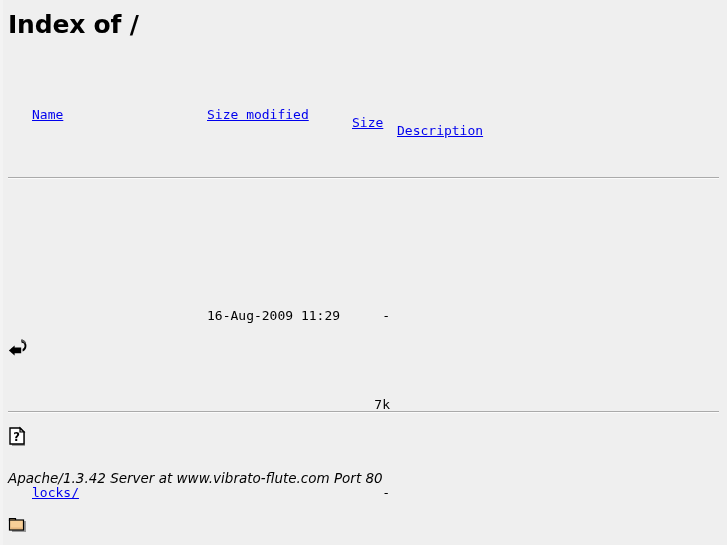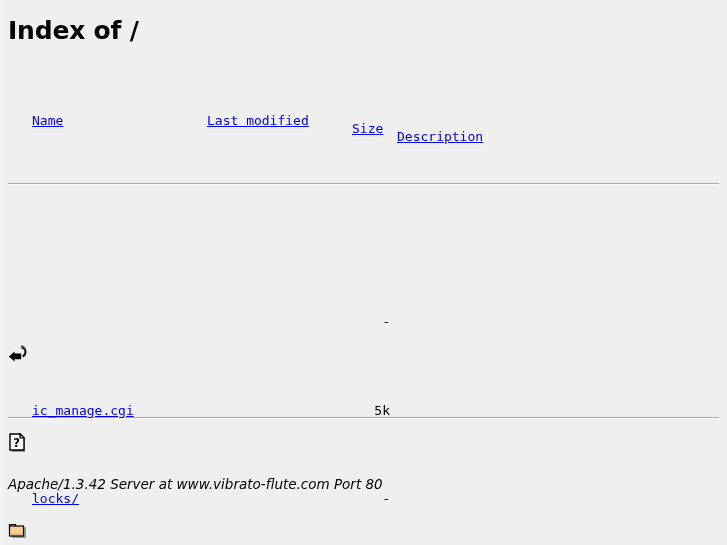--- a/index.html
+++ b/index.html
@@ -24,21 +24,21 @@
     height: 545px;
     background: #f3f3f3;
   }
   .page {
     position: absolute;
     left: 0;
     top: 0;
     width: 727px;
     height: 545px;
     box-sizing: border-box;
-    padding: 8px 8px;
+    padding: 2px 8px;
   }
 
   h1.index-title {
     font-family: "DejaVu Sans", "Liberation Sans", sans-serif;
     font-size: 25px;
     font-weight: bold;
     color: #000000;
     margin: 0;
     padding: 8px 0 0 0;
     line-height: 30px;
@@ -139,21 +139,21 @@
 <div class="page-edge"></div>
 
 <div class="page">
 
   <h1 class="index-title">Index of /</h1>
 
   <div class="listing">
 
     <div class="head-row">
       <a href="#" class="col-name">Name</a>
-      <a href="#" class="col-modified">Last modified</a>
+      <a href="#" class="col-modified">Size modified</a>
       <a href="#" class="col-size">Size</a>
       <a href="#" class="col-desc">Description</a>
     </div>
 
     <hr class="rule">
 
     <div class="rows">
 
       
       <div class="row">
@@ -162,35 +162,35 @@
             <path d="M13.5 3.2 C17.6 3.9 19.4 7.6 18.0 11.2 C17.4 12.8 16.2 13.9 14.6 14.4
                      L14.6 12.0 C15.6 11.5 16.3 10.7 16.5 9.6 C16.9 7.3 15.6 5.6 13.5 5.2 Z" fill="#000000"></path>
             <path d="M13.8 2.2 L13.8 6.2 L16.9 4.2 Z" fill="#000000"></path>
             <path d="M13.2 10.6 L13.2 16.2 L6.0 16.2 C4.2 16.2 3.0 15.2 3.0 13.4
                      C3.0 11.6 4.2 10.6 6.0 10.6 Z" fill="#000000"></path>
             <path d="M6.6 8.4 L6.6 18.4 L0.9 13.4 Z" fill="#000000"></path>
             <path d="M13.0 2.6 C15.4 2.7 17.3 4.0 18.2 6.0 L16.6 6.6
                      C15.9 5.2 14.6 4.4 13.0 4.3 Z" fill="#555555"></path>
           </svg>
         </span>
+        <span class="date-cell">16-Aug-2009 11:29</span>
         <span class="size-cell">-</span>
       </div>
 
       
       <div class="row">
         <span class="icon-cell">
           <svg class="icon-svg" width="20" height="22" viewBox="0 0 20 22">
             <rect x="4" y="5" width="13" height="15" fill="#9a9a9a"></rect>
             <path d="M2 2 L12 2 L16 6 L16 18 L2 18 Z" fill="#ffffff" stroke="#000000" stroke-width="1.4"></path>
             <path d="M12 2 L12 6 L16 6 Z" fill="#dcdcdc" stroke="#000000" stroke-width="1.2"></path>
             <text x="8.6" y="15.2" font-family="DejaVu Sans, sans-serif" font-size="11.5" font-weight="bold" fill="#000000" text-anchor="middle">?</text>
           </svg>
         </span>
-        <a href="#" class="name-cell">ic_manage.cgi</a>
-        <span class="size-cell">5k</span>
+        <span class="size-cell">7k</span>
       </div>
 
       
       <div class="row">
         <span class="icon-cell">
           <svg class="icon-svg" width="20" height="22" viewBox="0 0 20 22">
             <rect x="4" y="7" width="14" height="11" fill="#9a9a9a"></rect>
             <path d="M1.5 4.5 L7.5 4.5 L7.5 6.5 L1.5 6.5 Z" fill="#f5c98a" stroke="#000000" stroke-width="1.2"></path>
             <rect x="1.5" y="6" width="14" height="10" fill="#f8cf97" stroke="#000000" stroke-width="1.2"></rect>
             <rect x="2.6" y="13.6" width="11.8" height="1.2" fill="#e0b078"></rect>

